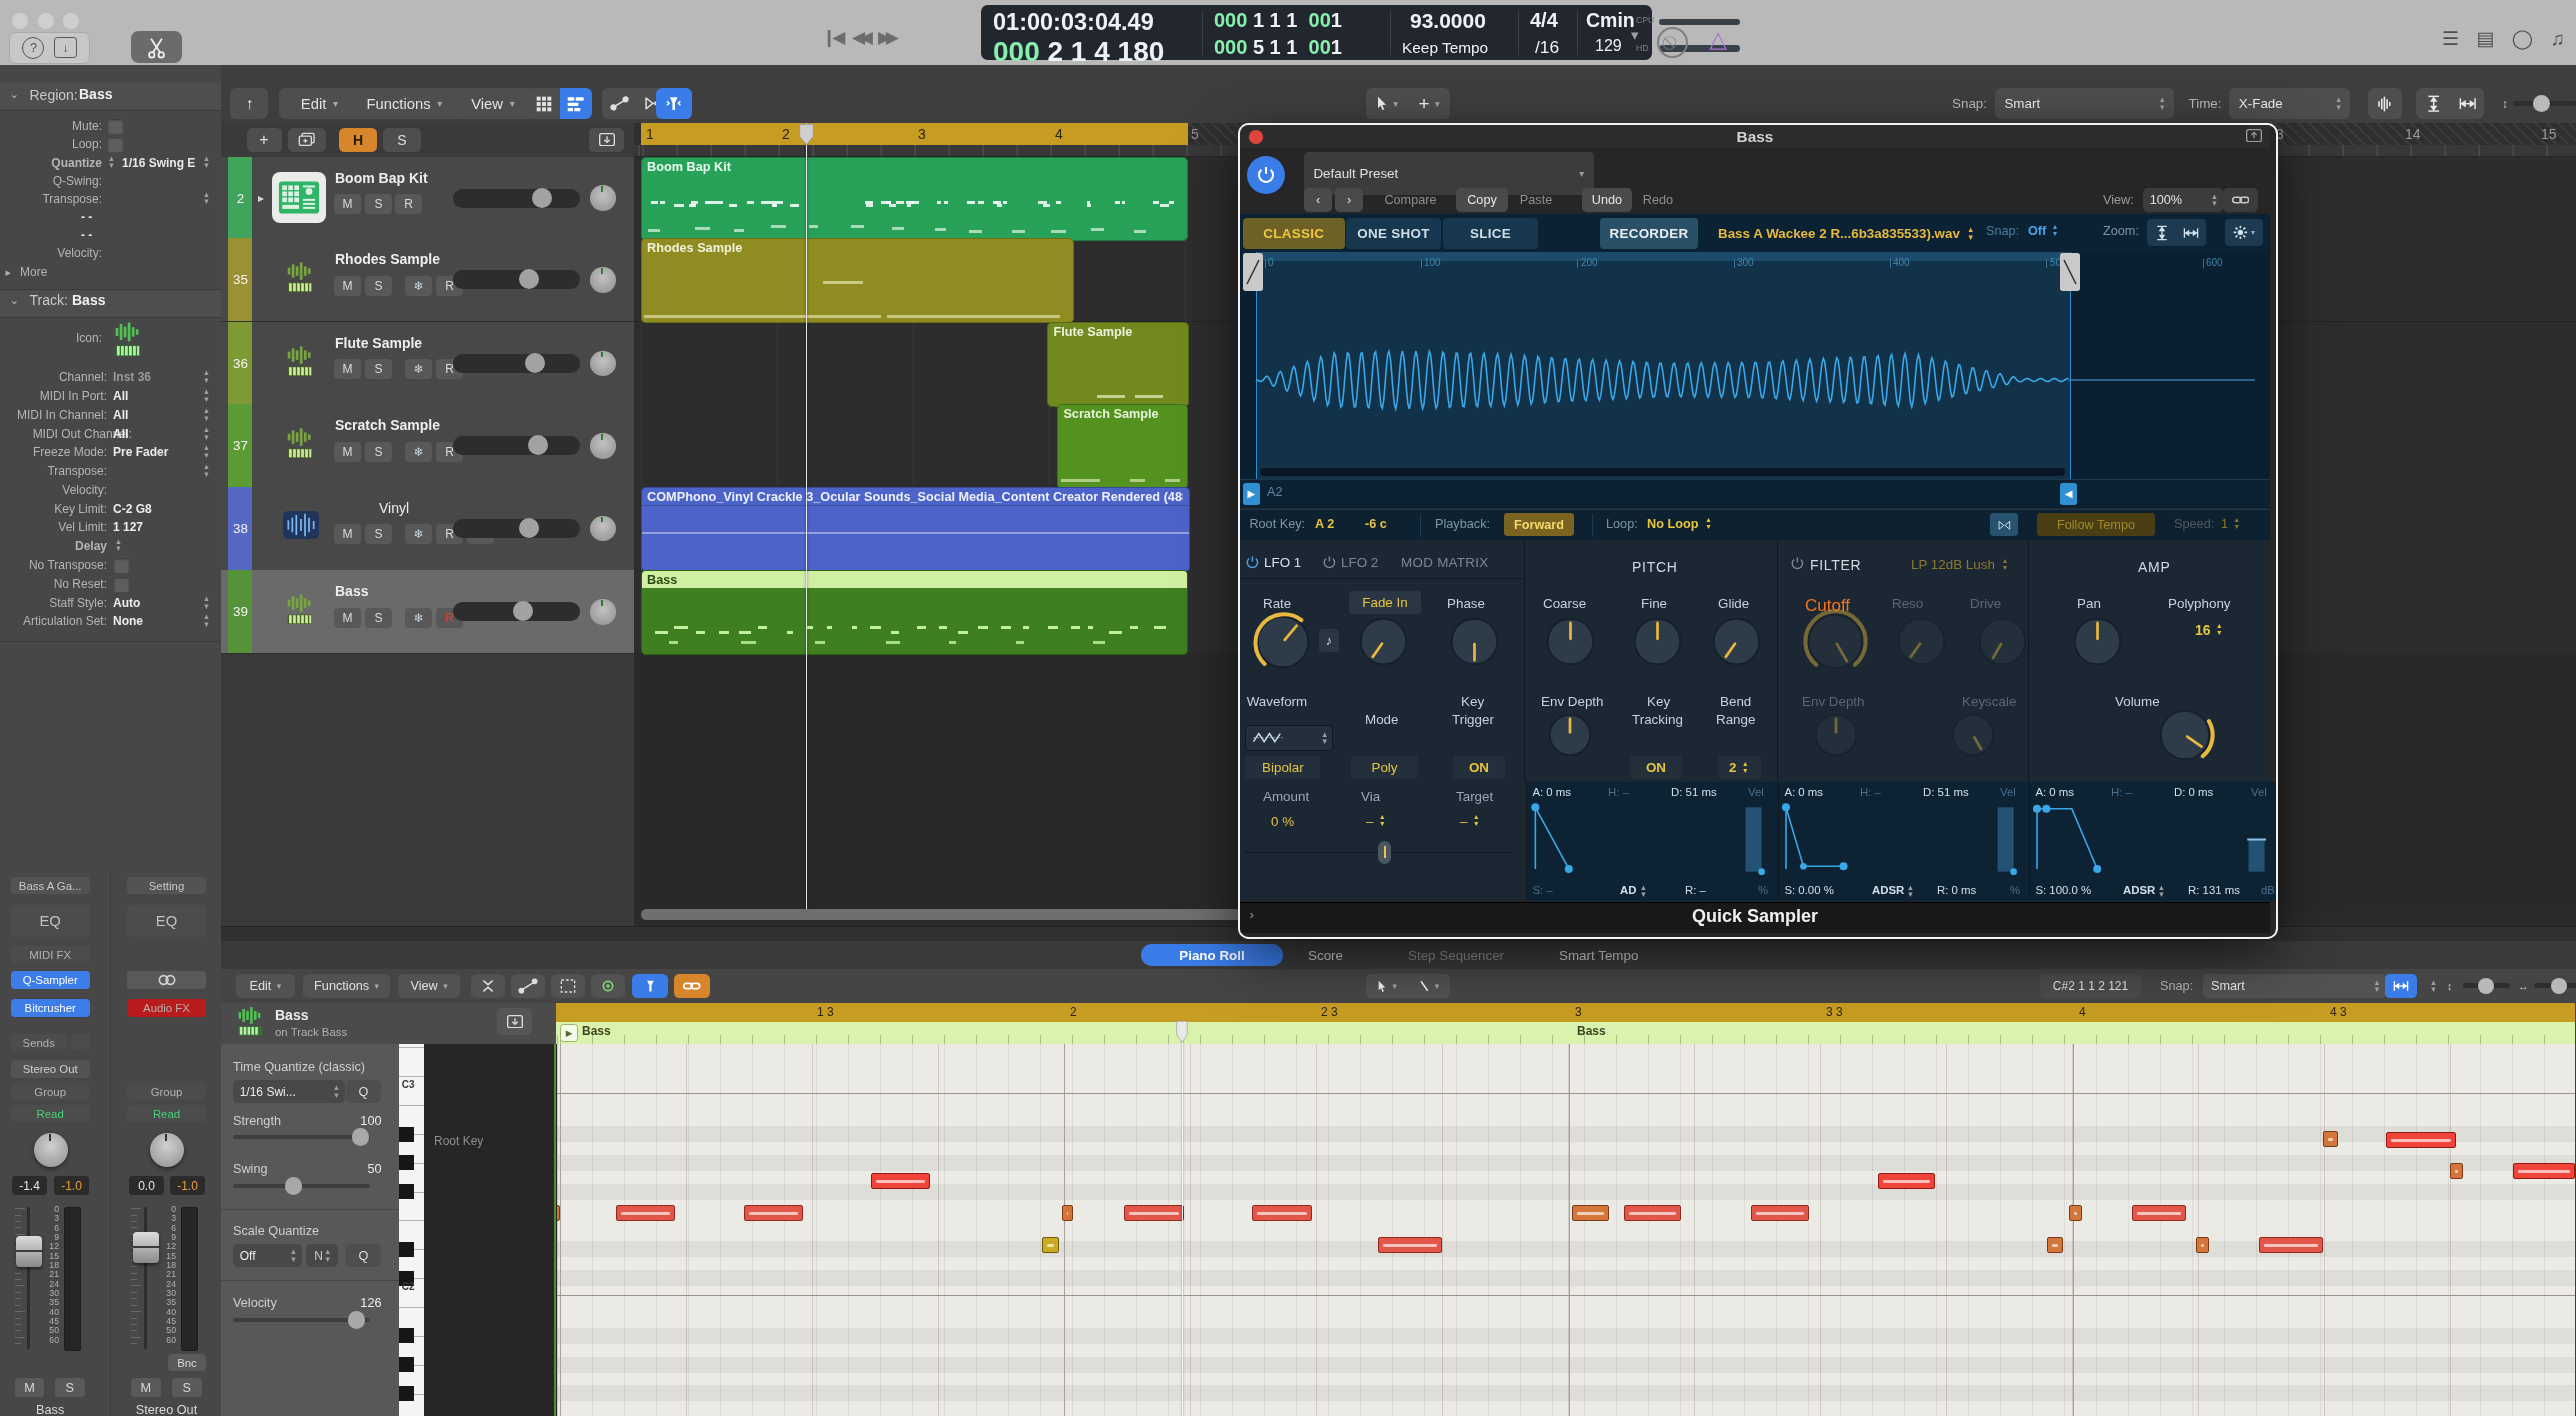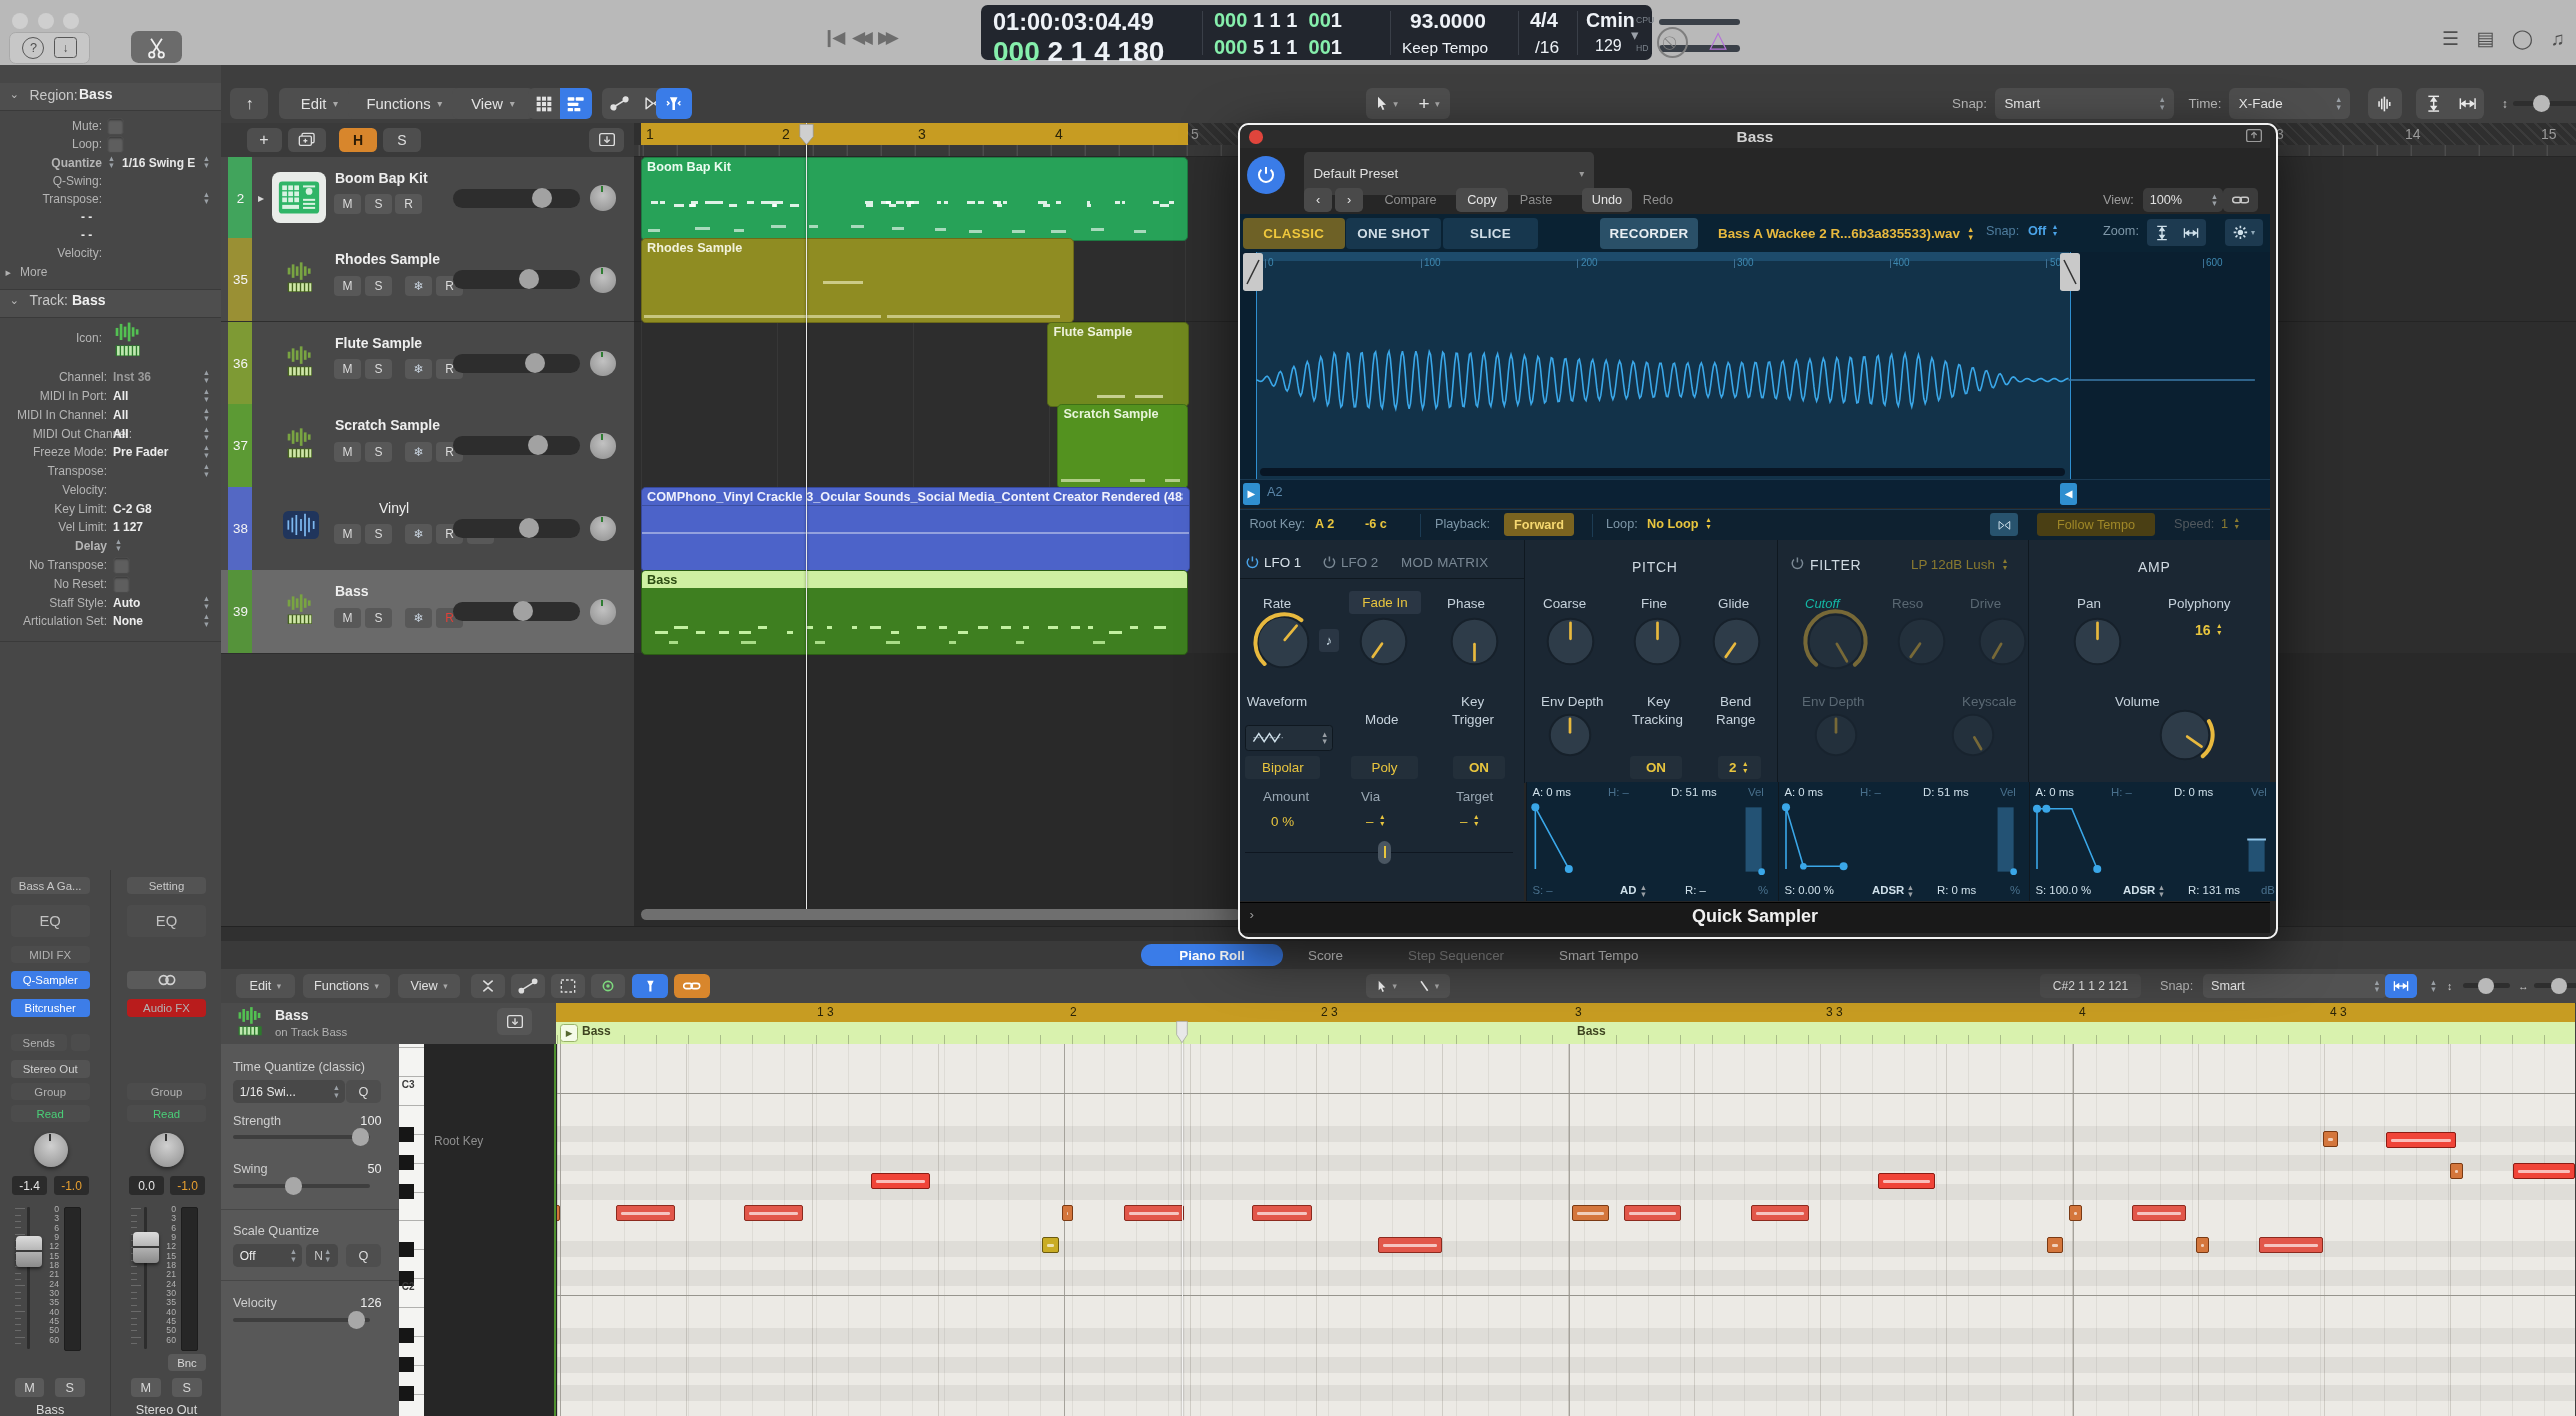--- a/index.html
+++ b/index.html
@@ -1381,21 +1381,21 @@
               <path d="M8 7 A10.5 10.5 0 1 0 22 7"></path>
               <line x1="15" y1="3" x2="15" y2="13"></line>
             </g>
           </svg>
         </div>
         <div style="position: absolute; left: 570px; top: 17.4px; font-size: 14px; color: rgb(208, 218, 226); letter-spacing: 0.7px;">FILTER</div>
         <div style="position: absolute; left: 671px; top: 17.4px; display: flex; gap: 5.4px; align-items: center;">
           <div style="position: static; font-size: 13.4px; color: rgb(138, 122, 48);">LP 12dB Lush</div>
           <div style="position: static; width: 9.4px; line-height: 6.7px; font-size: 8px; color: rgb(138, 122, 48); text-align: center;">▴<br>▾</div>
         </div>
-        <div style="position: absolute; left: 565px; top: 56px; font-size: 13px; color: #14b8a6; font-style: italic;">Cutoff</div>
+        <div style="position: absolute; left: 565px; top: 56px; font-size: 17px; color: #f97316;">Cutoff</div>
         <div style="position: absolute; left: 652px; top: 56px; font-size: 13.4px; color: rgb(90, 104, 115);">Reso</div>
         <div style="position: absolute; left: 730px; top: 56px; font-size: 13.4px; color: rgb(90, 104, 115);">Drive</div>
         <div style="position: absolute; left: 898px; top: 19px; font-size: 14px; color: rgb(208, 218, 226); letter-spacing: 0.7px;">AMP</div>
         <div style="position: absolute; left: 837px; top: 56px; font-size: 13.4px; color: rgb(198, 210, 220);">Pan</div>
         <div style="position: absolute; left: 928px; top: 56px; font-size: 13.4px; color: rgb(198, 210, 220);">Polyphony</div>
         <div style="position: absolute; left: 955px; top: 82px; display: flex; gap: 4px; align-items: center;">
           <div style="position: static; font-size: 14px; font-weight: 600; color: rgb(232, 197, 62);">16</div>
           <div style="position: static; width: 9.4px; line-height: 6.7px; font-size: 8px; color: rgb(232, 197, 62); text-align: center;">▴<br>▾</div>
         </div>
         <svg width="64" height="64" style="position: absolute; left: 10.7px; top: 70px;" viewBox="0 0 96 96">

